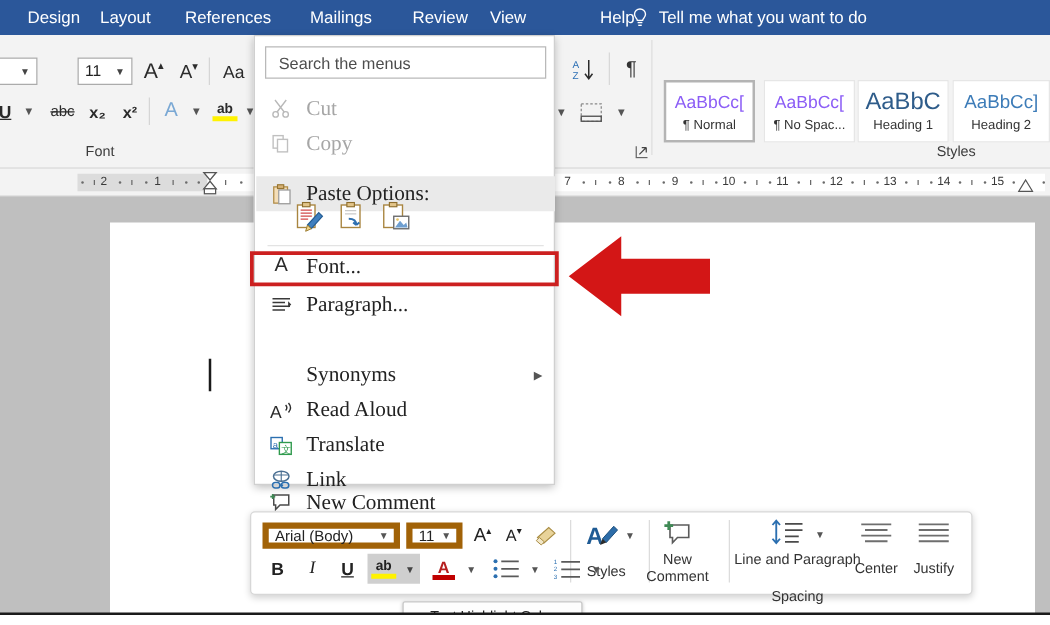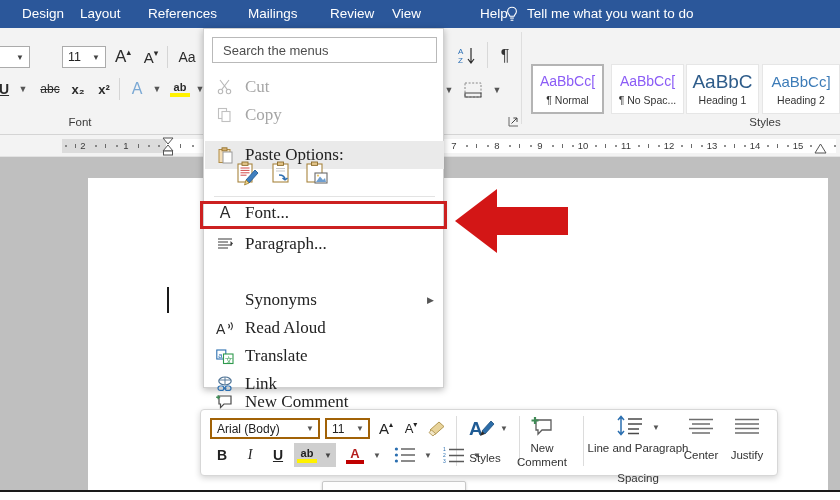--- a/index.html
+++ b/index.html
@@ -136,21 +136,21 @@
   .arrow { position:absolute; left:452px; top:186px; width:118px; height:70px; z-index:55; }
 
   
   .minibar {
     position:absolute; left:200px; top:409px; width:578px; height:67px;
     background:#ffffff; border:1px solid #d7d7d7; border-radius:4px;
     box-shadow: 0 2px 6px rgba(0,0,0,0.18);
     z-index: 50;
   }
   .mb-combo {
-    position:absolute; background:#fff; border:2px solid #a16207; height:21px;
+    position:absolute; background:#fff; border:5px solid #a16207; height:21px;
     display:flex; align-items:center; font-size:12px; color:#222; padding-left:5px;
   }
   .mb-combo .caret { margin-left:auto; margin-right:4px; font-size:8px; color:#555; }
   .mb-btn {
     position:absolute; display:flex; align-items:center; justify-content:center;
     color:#222;
   }
   .mb-btn.sel { background:#cfcfcf; }
   .mb-lbl { position:absolute; font-size:11.5px; color:#333; text-align:center; line-height:13px; }
   .mb-sep { position:absolute; width:1px; background:#dcdcdc; }

